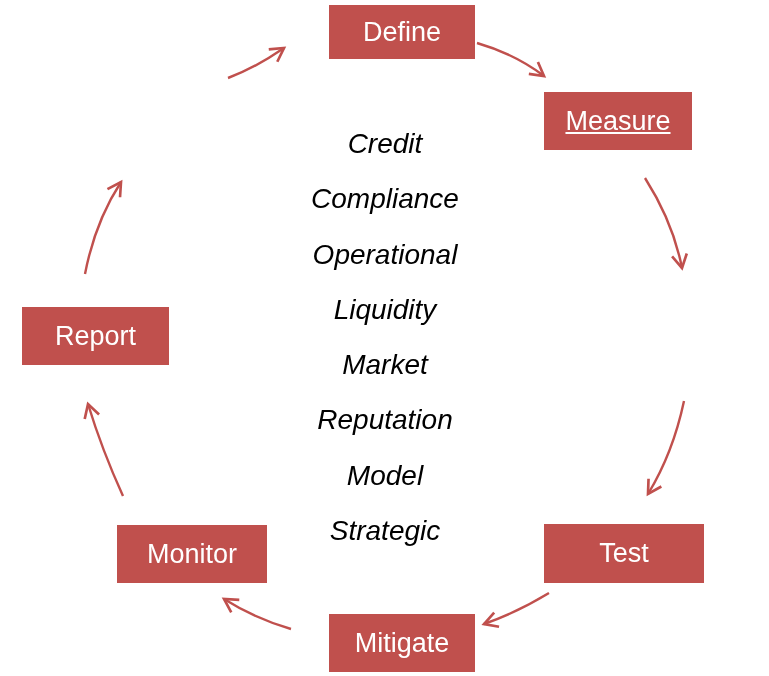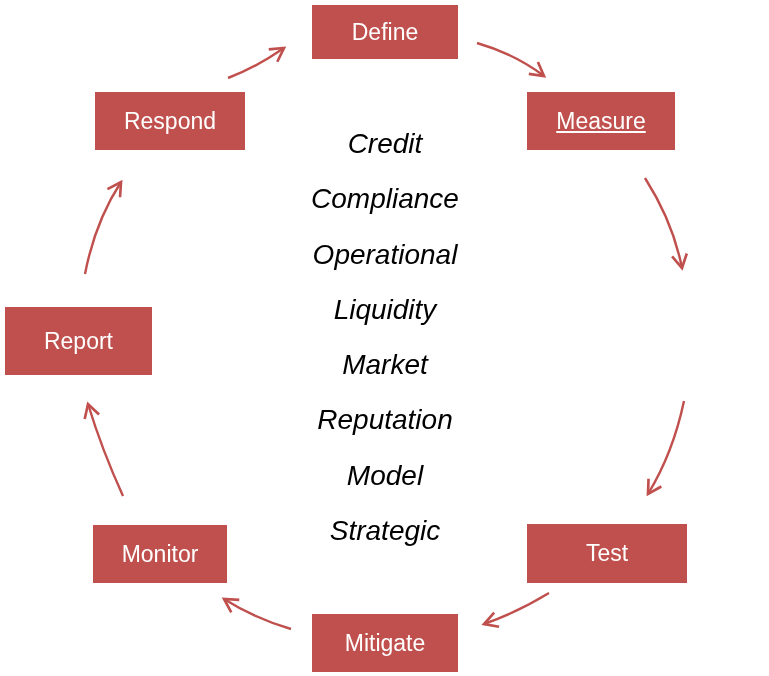--- a/index.html
+++ b/index.html
@@ -17,32 +17,33 @@
     width: 769px; height: 676px;
     pointer-events: none;
   }
   .box {
     position: absolute;
     background: #C0504D;
     color: #ffffff;
     display: flex;
     align-items: center;
     justify-content: center;
-    font-size: 23px;
+    font-size: 27px;
     line-height: 1;
     text-align: center;
     user-select: none;
+    margin-left: 17px;
   }
   .box-define   { left: 312px; top:   5px; width: 146px; height: 54px; }
   .box-measure  { left: 527px; top:  92px; width: 148px; height: 58px; text-decoration: underline; }
   .box-manage   { left: 620px; top: 308px; width: 146px; height: 58px; }
   .box-test     { left: 527px; top: 524px; width: 160px; height: 59px; }
   .box-mitigate { left: 312px; top: 614px; width: 146px; height: 58px; text-align: right; }
-  .box-monitor  { left:  93px; top: 525px; width: 134px; height: 58px; }
-  .box-report   { left:   5px; top: 307px; width: 147px; height: 68px; }
+  .box-monitor  { left:  100px; top: 525px; width: 150px; height: 58px; }
+  .box-report   { left:   5px; top: 307px; width: 147px; height: 58px; }
   .box-respond  { left:  95px; top:  92px; width: 150px; height: 58px; }
   .center-list {
     position: absolute;
     left: 235px;
     top: 116px;
     width: 300px;
     text-align: center;
     color: #000000;
   }
   .center-item {
@@ -85,23 +86,20 @@
   </div>
   <div class="box box-mitigate">
     <span>Mitigate</span>
   </div>
   <div class="box box-monitor">
     <span>Monitor</span>
   </div>
   <div class="box box-report">
     <span>Report</span>
   </div>
-  <div class="box box-respond">
-    <span>Respond</span>
-  </div>
 
   <div class="center-list">
     <div class="center-item">Credit</div>
     <div class="center-item">Compliance</div>
     <div class="center-item">Operational</div>
     <div class="center-item">Liquidity</div>
     <div class="center-item">Market</div>
     <div class="center-item">Reputation</div>
     <div class="center-item">Model</div>
     <div class="center-item">Strategic</div>

